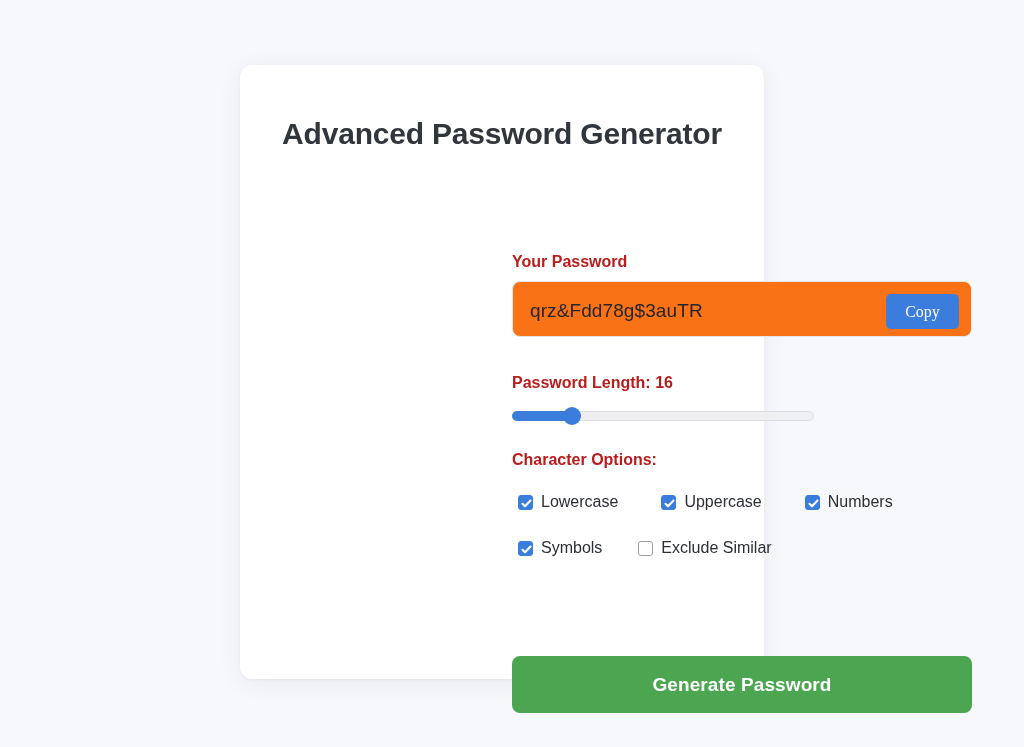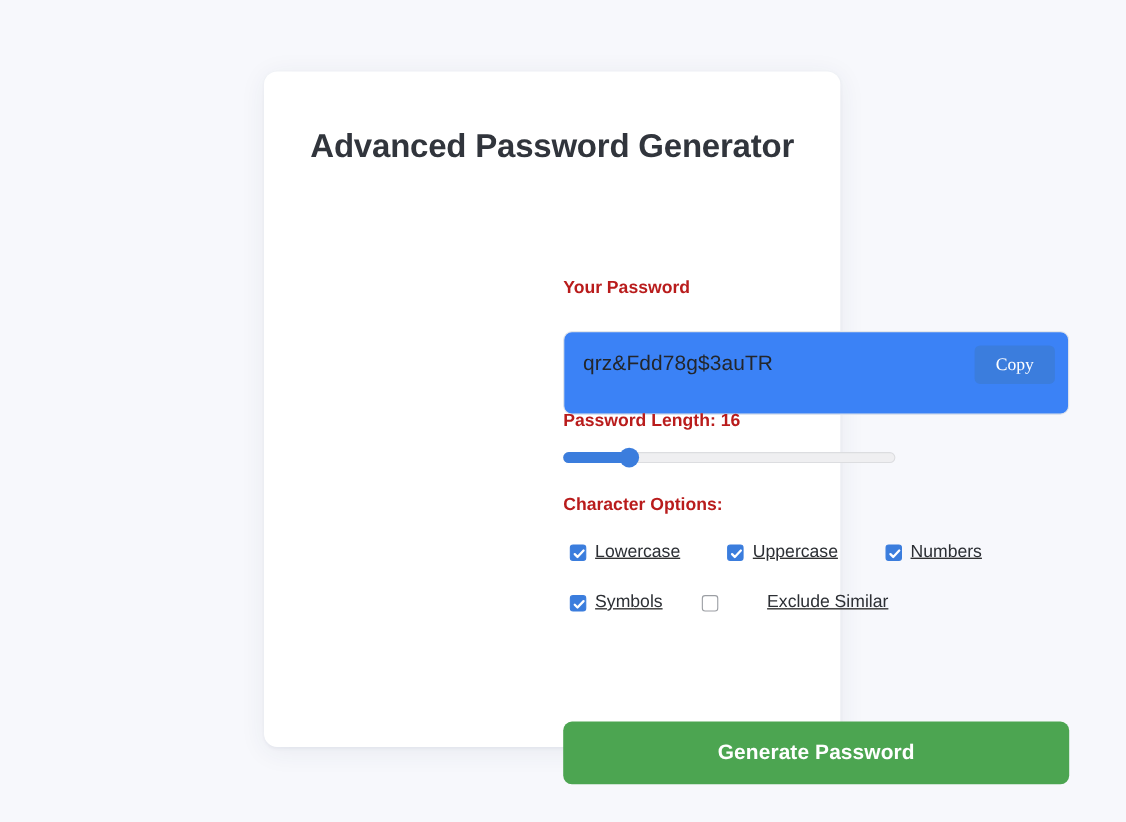--- a/index.html
+++ b/index.html
@@ -55,24 +55,24 @@
   }
 
   #label-your-password { top: 188px; }
   #label-password-length { top: 309px; }
   #label-character-options { top: 386px; }
 
   
   .password-field {
     position: absolute;
     left: 272px;
-    top: 236px;
+    top: 216px;
     width: 460px;
-    height: 76px;
-    background: #3b82f6;
+    height: 56px;
+    background: #f97316;
     border: 1px solid #e3e6ea;
     border-radius: 8px;
     box-sizing: border-box;
   }
   .password-value {
     position: absolute;
     left: 17px;
     top: 0;
     height: 58px;
     line-height: 58px;
@@ -139,33 +139,32 @@
     cursor: pointer;
   }
 
   
   .check-row {
     position: absolute;
     left: 278px;
     height: 22px;
     display: flex;
     align-items: center;
-    text-decoration: underline;
   }
   #check-row-1 { top: 426px; }
   #check-row-2 { top: 472px; }
   #check-row-3 { top: 518px; }
 
   .check-item {
     display: flex;
     align-items: center;
     cursor: pointer;
   }
   #check-row-1 .check-item + .check-item { margin-left: 43px; }
-  #check-row-2 .check-item + .check-item { margin-left: 36px; gap: 36px; }
+  #check-row-2 .check-item + .check-item { margin-left: 36px; }
 
   .checkbox {
     width: 15px;
     height: 15px;
     border-radius: 3px;
     box-sizing: border-box;
     position: relative;
     flex: 0 0 auto;
   }
   .checkbox.checked {

